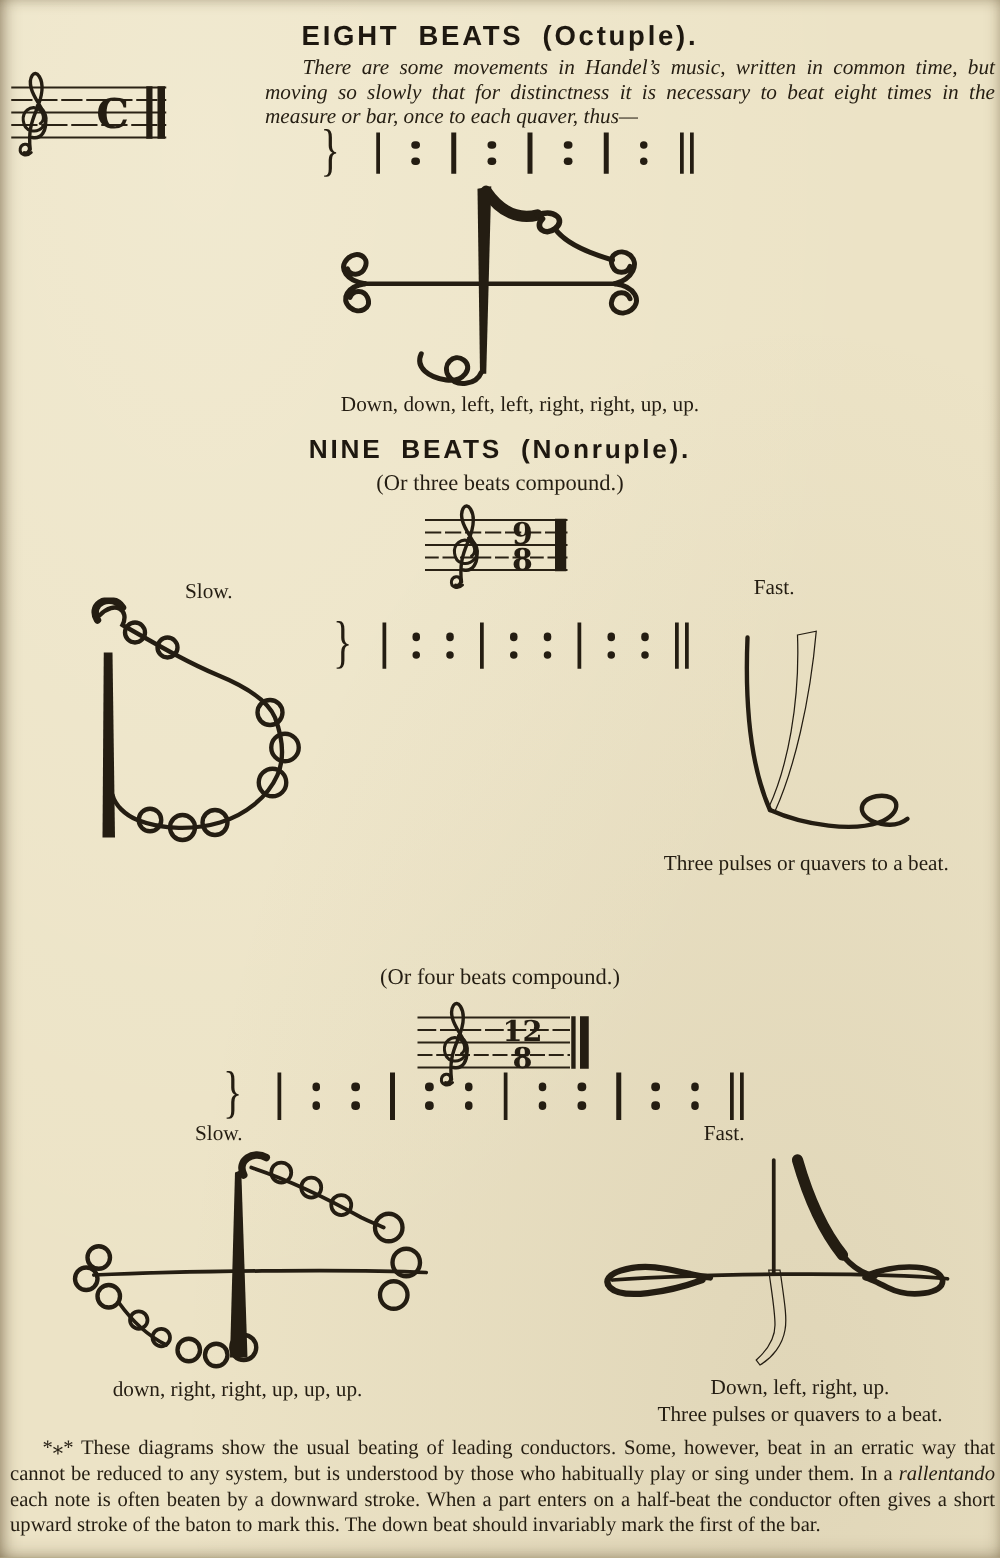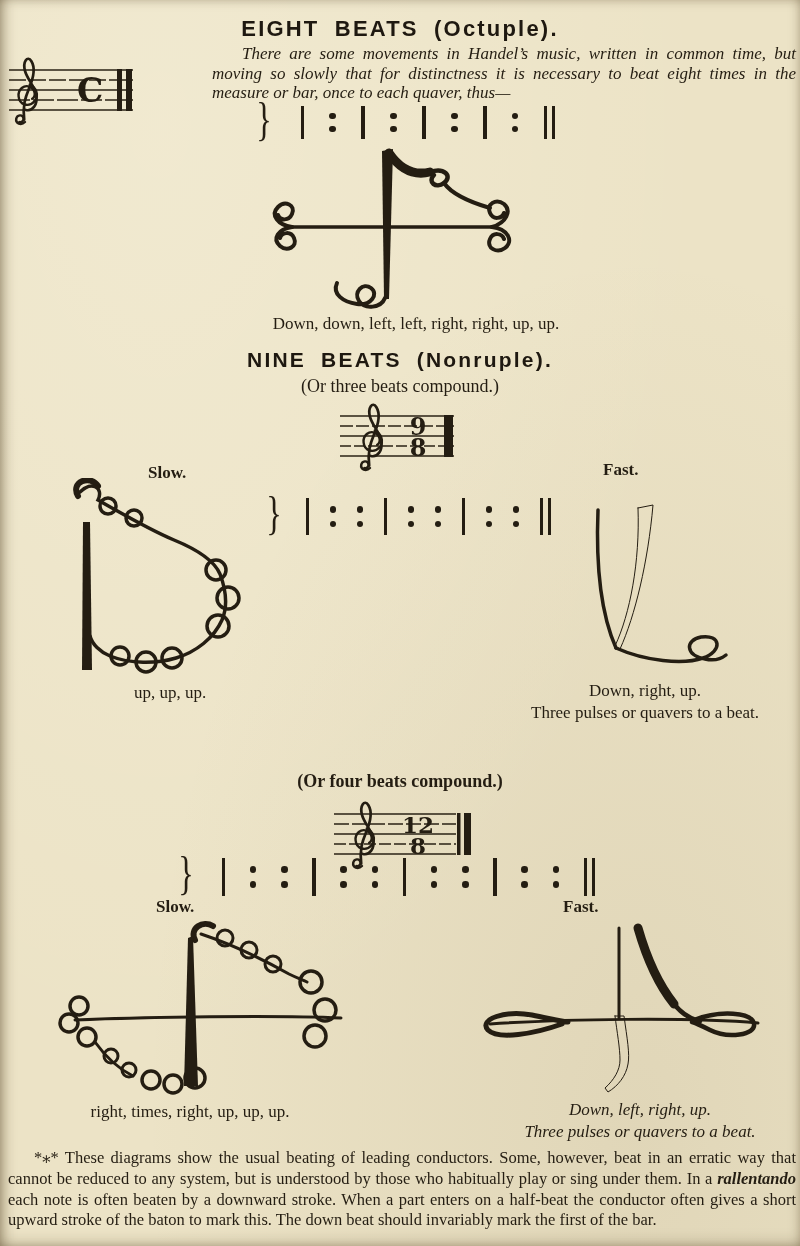--- a/index.html
+++ b/index.html
@@ -19,36 +19,36 @@
   }
   .abs{position:absolute;}
   .heading{
     left:0;width:800px;text-align:center;
     font-family:"Liberation Sans","DejaVu Sans",sans-serif;
     font-weight:bold;font-size:22px;letter-spacing:2.2px;word-spacing:7px;color:#1e1810;
   }
   .subheading{left:0;width:800px;text-align:center;font-size:18px;}
   .bodytext{font-size:17px;line-height:19.6px;text-align:justify;}
   .caption{text-align:center;font-size:17px;line-height:22px;}
-  .speedlabel{font-size:17px;font-weight:bold;}
+  .speedlabel{font-size:17px;font-weight:normal;}
   .rhythm{display:flex;justify-content:space-between;align-items:center;}
   .r-bar{width:3.5px;height:100%;background:var(--ink);}
   .r-dbar{width:11px;height:100%;border-left:3.5px solid var(--ink);border-right:3.5px solid var(--ink);box-sizing:border-box;}
   .r-colon{height:100%;display:flex;flex-direction:column;justify-content:space-evenly;align-items:center;}
   .r-colon i{width:6.5px;height:6.5px;border-radius:50%;background:var(--ink);display:block;}
   .r-brace{font-family:"Liberation Serif",serif;font-size:46px;line-height:0.8;transform:scaleX(.7);color:var(--ink);margin-top:-5px;}
   .fig{position:absolute;}
   .fig path,.fig circle{stroke:var(--ink);fill:none;stroke-linecap:round;}
   .fig polygon{fill:var(--ink);}
   .staff line{stroke:#2a2215;stroke-width:1.7;}
   .staff text{font-family:"DejaVu Serif",serif;font-weight:bold;fill:var(--ink);}
   .staff rect{fill:var(--ink);}
   .clefuse{stroke:var(--ink);}
   .footnote{font-size:16.5px;line-height:20.8px;text-align:justify;text-indent:26px;}
-  .footnote .it{font-style:italic;font-weight:bold;}
+  .footnote .it{font-style:italic;}
 </style>
 </head>
 <body>
 
 <div class="page">
 
   <svg width="0" height="0" style="position:absolute">
     <defs>
       <g id="clef-shape" fill="none" stroke-linecap="round">
         <path d="M15,90 C10,95 3,92 4,86 C5,81 12,80 13,85 C14,89 10,91 8,90" stroke-width="3"></path>
@@ -178,28 +178,26 @@
     <polygon points="37,44 44,44 46,192 36,192"></polygon>
   </svg>
 
   <svg class="fig" style="left:585px;top:502px;" width="146" height="166" viewBox="0 0 146 166">
     <path d="M13,8 C11,58 15,110 31,146" stroke-width="3.5"></path>
     <path d="M53,6 L68,3 C63,60 50,114 35,147 L30,144 C45,112 55,60 53,6 Z" fill="#241d12" stroke="none"></path>
     <path d="M31,146 C60,159 98,163 118,156 C138,149 136,132 116,135 C100,138 100,153 120,157 C129,159 136,157 141,153" stroke-width="3.5"></path>
   </svg>
 
   <div class="abs caption" style="left:10px;top:682px;width:320px;">
-    <div>up, up, up.</div>
   </div>
   <div class="abs caption" style="left:495px;top:680px;width:300px;">
-    <div>Down, right, up.</div>
     <div>Three pulses or quavers to a beat.</div>
   </div>
 
-  <div class="abs subheading" style="top:771px;font-weight:bold;">(Or four beats compound.)</div>
+  <div class="abs subheading" style="top:771px;">(Or four beats compound.)</div>
 
   <svg class="fig staff" style="left:326px;top:788px;" width="148" height="90" viewBox="0 0 148 90">
     <line x1="8" y1="26" x2="130" y2="26"></line>
     <line x1="8" y1="36" x2="130" y2="36" stroke-dasharray="15 3"></line>
     <line x1="8" y1="46" x2="130" y2="46"></line>
     <line x1="8" y1="56" x2="130" y2="56" stroke-dasharray="12 3"></line>
     <line x1="8" y1="66" x2="130" y2="66"></line>
     <rect x="131" y="25" width="3.5" height="42"></rect>
     <rect x="138" y="25" width="7" height="42"></rect>
     <use href="#clef-shape" class="clefuse" transform="translate(24,6) scale(0.80)"></use>
@@ -277,23 +275,23 @@
     <path d="M157,8 L157,98" stroke-width="3"></path>
     <path d="M153,96 L162,96 C165,118 168,134 166,144 C164,156 156,166 146,172 L143,168 C152,160 158,150 158,140 C158,128 155,112 153,96 Z" fill="#241d12" stroke="none"></path>
     <path d="M28,104 C100,99 230,97 296,103" stroke-width="3"></path>
     <path d="M100,104 C72,114 36,120 26,110 C16,99 44,90 70,95 C86,98 96,101 106,102" stroke-width="5"></path>
     <path d="M232,100 C258,90 290,92 292,104 C294,115 266,119 248,110 C240,106 234,103 230,102" stroke-width="4.5"></path>
     <path d="M176,8 C184,36 196,64 212,84" stroke-width="9"></path>
     <path d="M212,84 C220,94 228,99 238,101" stroke-width="4.5"></path>
   </svg>
 
   <div class="abs caption" style="left:30px;top:1101px;width:320px;">
-    <div>right, times, right, up, up, up.</div>
-  </div>
-  <div class="abs caption" style="left:490px;top:1099px;width:300px;font-style:italic;">
+    <div>down, right, right, up, up, up.</div>
+  </div>
+  <div class="abs caption" style="left:490px;top:1099px;width:300px;">
     <div>Down, left, right, up.</div>
     <div>Three pulses or quavers to a beat.</div>
   </div>
 
   <p class="abs footnote" style="left:8px;top:1148px;width:788px;margin:0;">
     <span>*⁎*</span><span> These diagrams show the usual beating of leading conductors.  Some, however, beat in an erratic way that cannot be reduced to any system, but is understood by those who habitually play or sing under them.  In a </span><span class="it">rallentando</span><span> each note is often beaten by a downward stroke.  When a part enters on a half-beat the conductor often gives a short upward stroke of the baton to mark this.  The down beat should invariably mark the first of the bar.</span>
   </p>
 
 </div>
 

